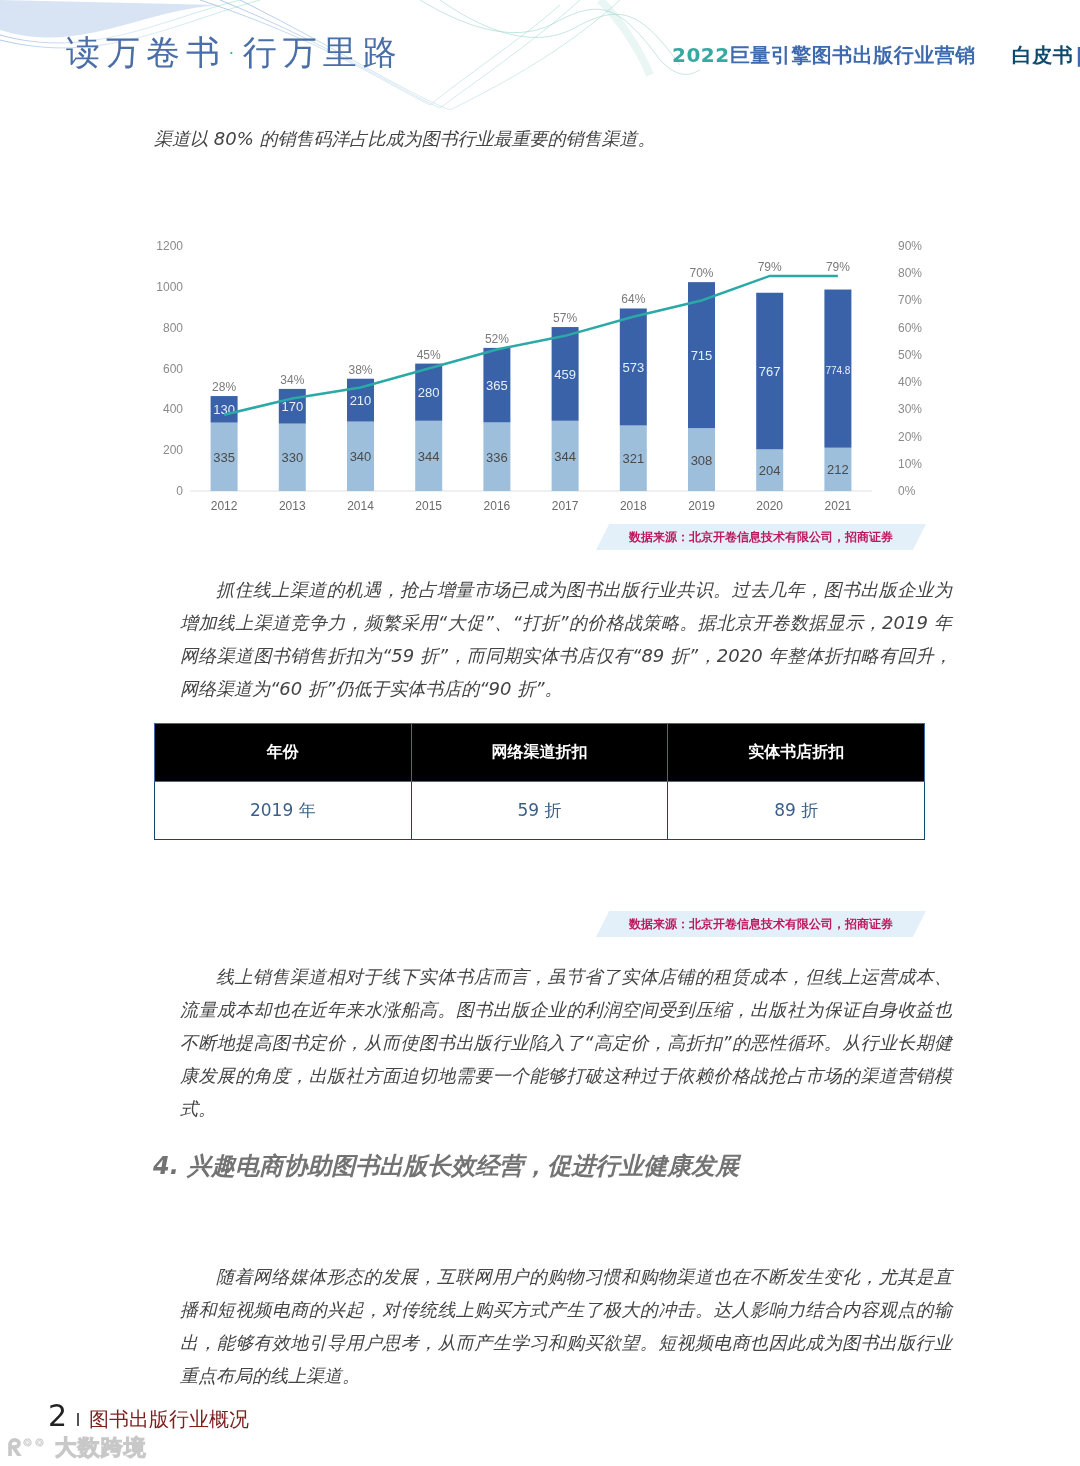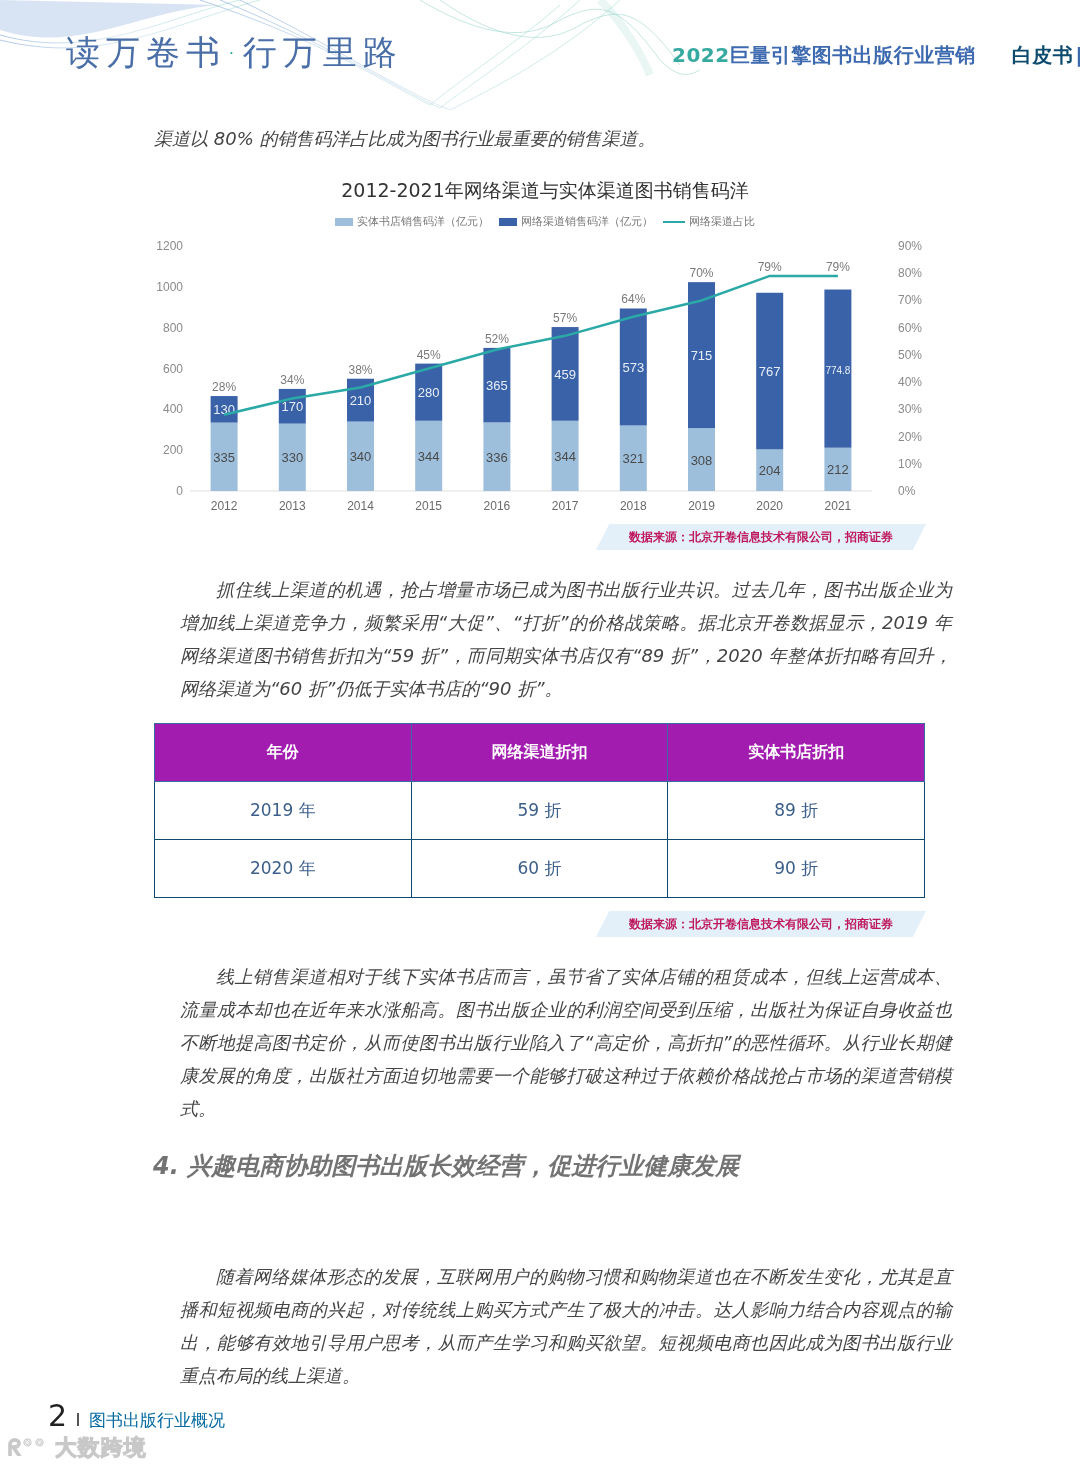--- a/index.html
+++ b/index.html
@@ -20,30 +20,30 @@
   .chart-wrap { position: absolute; left: 150px; top: 172px; width: 790px; height: 350px; }
   .chart-title { position: absolute; left: 0; width: 790px; top: 6px; text-align: center; font-size: 19px; color: #333; }
   .legend { position: absolute; left: 0; top: 42px; width: 790px; display: flex; justify-content: center; gap: 10px; font-size: 11px; color: #777; align-items: center; }
   .legend .li { display: flex; align-items: center; gap: 4px; }
   .legend .sw { width: 18px; height: 8px; display: inline-block; }
   .legend .ln { width: 22px; height: 2px; display: inline-block; }
 
   .source-tag { position: absolute; width: 330px; height: 26px; background: #e3eff9; clip-path: polygon(4% 0, 100% 0, 96% 100%, 0 100%); font-size: 12px; color: #be185d; font-weight: bold; display: flex; align-items: center; justify-content: center; }
 
   .data-table { position: absolute; left: 154px; top: 723px; width: 771px; border-collapse: collapse; }
-  .data-table th { background: #a21caf; color: #fff; font-size: 16px; font-weight: bold; height: 58px; border: 1px solid #3a6aa6; }
+  .data-table th { background: #000000; color: #fff; font-size: 16px; font-weight: bold; height: 58px; border: 1px solid #3a6aa6; }
   .data-table td { height: 58px; font-size: 17px; color: #3c5f8a; text-align: center; border: 1px solid #0c4a6e; }
   .data-table th, .data-table td { width: 33.33%; text-align: center; }
 
   .section-heading { position: absolute; left: 153px; top: 1150px; font-size: 24px; font-weight: bold; font-style: italic; color: #737373; }
 
   .footer { position: absolute; left: 48px; top: 1398px; display: flex; align-items: baseline; gap: 10px; }
   .page-num { font-size: 30px; color: #222; }
   .footer-sep { width: 2px; height: 13px; background: #555; display: inline-block; }
-  .footer-label { font-size: 17px; color: #0369a1; }
+  .footer-label { font-size: 20px; color: #7f1d1d; }
   .watermark { position: absolute; left: 8px; top: 1433px; font-size: 22px; font-weight: bold; color: #ffffff; -webkit-text-stroke: 1px #c8c8c8; letter-spacing: 1px; }
 </style>
 </head>
 <body>
 
 <div class="header-bg">
   <svg width="1080" height="110" viewBox="0 0 1080 110">
     <defs>
       <linearGradient id="wg" x1="0" x2="1" y1="0" y2="0">
         <stop offset="0" stop-color="#8fb1e0" stop-opacity="0.7"></stop>
@@ -67,35 +67,20 @@
   <span>读万卷书</span><span class="dot">·</span><span>行万里路</span>
 </div>
 
 <div class="report-title">
   <span class="t1">2022</span><span>巨量引擎图书出版行业营销</span><span class="t3">白皮书</span><span class="bars">‖</span>
 </div>
 
 <p class="para" style="top:122px;">渠道以 80% 的销售码洋占比成为图书行业最重要的销售渠道。</p>
 
 <div class="chart-wrap">
-  <div class="chart-title">2012-2021年网络渠道与实体渠道图书销售码洋</div>
-  <div class="legend">
-    <span class="li">
-        <span class="sw" style="background:#9dbfdc"></span>
-        <span>实体书店销售码洋（亿元）</span>
-      </span>
-    <span class="li">
-        <span class="sw" style="background:#3a62a8"></span>
-        <span>网络渠道销售码洋（亿元）</span>
-      </span>
-    <span class="li">
-        <span class="ln" style="background:#2aa9a6"></span>
-        <span>网络渠道占比</span>
-      </span>
-  </div>
   <svg id="chart-svg" width="790" height="350" style="position:absolute;left:0;top:0;">
       <text x="33" y="323" text-anchor="end" font-size="12" fill="#8a8a8a" font-family="Liberation Sans, sans-serif">0</text>
       <text x="33" y="282.1666666666667" text-anchor="end" font-size="12" fill="#8a8a8a" font-family="Liberation Sans, sans-serif">200</text>
       <text x="33" y="241.33333333333334" text-anchor="end" font-size="12" fill="#8a8a8a" font-family="Liberation Sans, sans-serif">400</text>
       <text x="33" y="200.5" text-anchor="end" font-size="12" fill="#8a8a8a" font-family="Liberation Sans, sans-serif">600</text>
       <text x="33" y="159.66666666666669" text-anchor="end" font-size="12" fill="#8a8a8a" font-family="Liberation Sans, sans-serif">800</text>
       <text x="33" y="118.83333333333331" text-anchor="end" font-size="12" fill="#8a8a8a" font-family="Liberation Sans, sans-serif">1000</text>
       <text x="33" y="78" text-anchor="end" font-size="12" fill="#8a8a8a" font-family="Liberation Sans, sans-serif">1200</text>
       <text x="748" y="323" text-anchor="start" font-size="12" fill="#8a8a8a" font-family="Liberation Sans, sans-serif">0%</text>
       <text x="748" y="295.77777777777777" text-anchor="start" font-size="12" fill="#8a8a8a" font-family="Liberation Sans, sans-serif">10%</text>
@@ -183,25 +168,20 @@
       <th>网络渠道折扣</th>
       <th>实体书店折扣</th>
     </tr>
   </thead>
   <tbody>
     <tr>
       <td>2019 年</td>
       <td>59 折</td>
       <td>89 折</td>
     </tr>
-    <tr>
-      <td>2020 年</td>
-      <td>60 折</td>
-      <td>90 折</td>
-    </tr>
   </tbody>
 </table>
 
 <div class="source-tag" style="left:596px; top:911px;">数据来源：北京开卷信息技术有限公司，招商证券</div>
 
 <p class="para indent" style="top:960px;">线上销售渠道相对于线下实体书店而言，虽节省了实体店铺的租赁成本，但线上运营成本、流量成本却也在近年来水涨船高。图书出版企业的利润空间受到压缩，出版社为保证自身收益也不断地提高图书定价，从而使图书出版行业陷入了“高定价，高折扣”的恶性循环。从行业长期健康发展的角度，出版社方面迫切地需要一个能够打破这种过于依赖价格战抢占市场的渠道营销模式。</p>
 
 <h2 class="section-heading">4. 兴趣电商协助图书出版长效经营，促进行业健康发展</h2>
 
 <p class="para indent" style="top:1260px;">随着网络媒体形态的发展，互联网用户的购物习惯和购物渠道也在不断发生变化，尤其是直播和短视频电商的兴起，对传统线上购买方式产生了极大的冲击。达人影响力结合内容观点的输出，能够有效地引导用户思考，从而产生学习和购买欲望。短视频电商也因此成为图书出版行业重点布局的线上渠道。</p>

